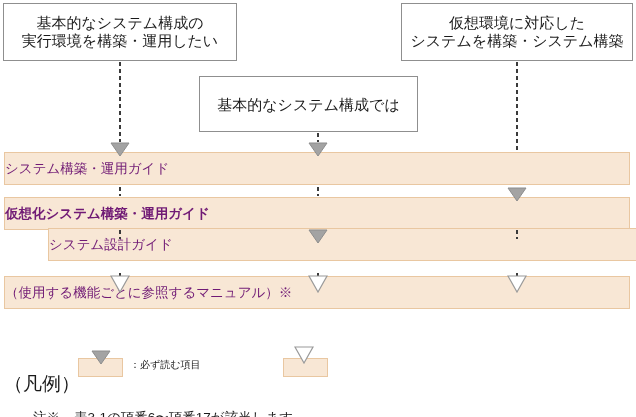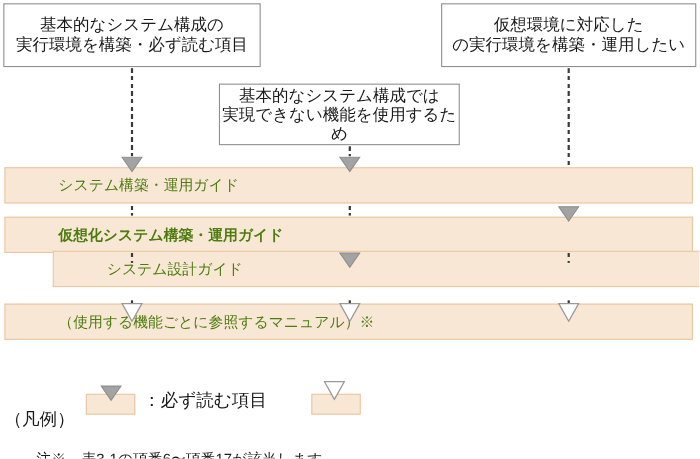--- a/index.html
+++ b/index.html
@@ -8,54 +8,53 @@
     font-family:"Liberation Sans",sans-serif;color:#1a1a1a;overflow:hidden;
   }
   .need-box{
     position:absolute;background:#ffffff;border:1px solid #8f8f8f;
     display:flex;flex-direction:column;justify-content:center;align-items:center;
     text-align:center;font-size:15px;line-height:18px;box-sizing:border-box;
   }
   .manual-bar{
     position:absolute;left:4px;width:626px;height:33px;
     background:#f8e7d5;border:1px solid #e9c7a1;box-sizing:border-box;
-    display:flex;align-items:center;padding-left:48px;font-size:13.5px;color:#4d7c0f;
+    display:flex;align-items:center;font-size:13.5px;color:#701a75;
   }
   .dash{
     position:absolute;width:2px;
     background-image:repeating-linear-gradient(to bottom,#3a3a3a 0px,#3a3a3a 4px,transparent 4px,transparent 7px);
   }
   .arrow{position:absolute;line-height:0;}
   .legend-swatch{
     position:absolute;width:45px;height:19px;background:#f8e7d5;
     border:1px solid #e9c7a1;box-sizing:border-box;
   }
-  .legend-label{position:absolute;font-size:16px;line-height:20px;white-space:pre;}
-  .legend-heading{position:absolute;font-size:16px;}
+  .legend-label{position:absolute;font-size:10px;line-height:20px;white-space:pre;}
+  .legend-heading{position:absolute;font-size:19px;}
   .note-line{position:absolute;font-size:13.5px;white-space:pre;}
   .note-prefix{margin-right:14px;}
 </style>
 </head>
 <body>
 
 <div class="canvas">
 
   <div class="need-box" style="left:3px;top:3px;width:234px;height:58px;">
     <div>基本的なシステム構成の</div>
-    <div>実行環境を構築・必ず読む項目</div>
+    <div>実行環境を構築・運用したい</div>
   </div>
 
   <div class="need-box" style="left:401px;top:3px;width:232px;height:58px;">
     <div>仮想環境に対応した</div>
-    <div>の実行環境を構築・運用したい</div>
+    <div>システムを構築・システム構築</div>
   </div>
 
   <div class="need-box" style="left:199px;top:76px;width:219px;height:56px;line-height:17px;">
     <div>基本的なシステム構成では</div>
-    <div>実現できない機能を使用するため</div>
   </div>
 
   <div class="manual-bar" style="top:152px;">
     <span>システム構築・運用ガイド</span>
   </div>
   <div class="manual-bar" style="top:197px;font-weight:bold;">
     <span>仮想化システム構築・運用ガイド</span>
   </div>
   <div class="manual-bar" style="top:228px;margin-left:44px;">
     <span>システム設計ガイド</span>

